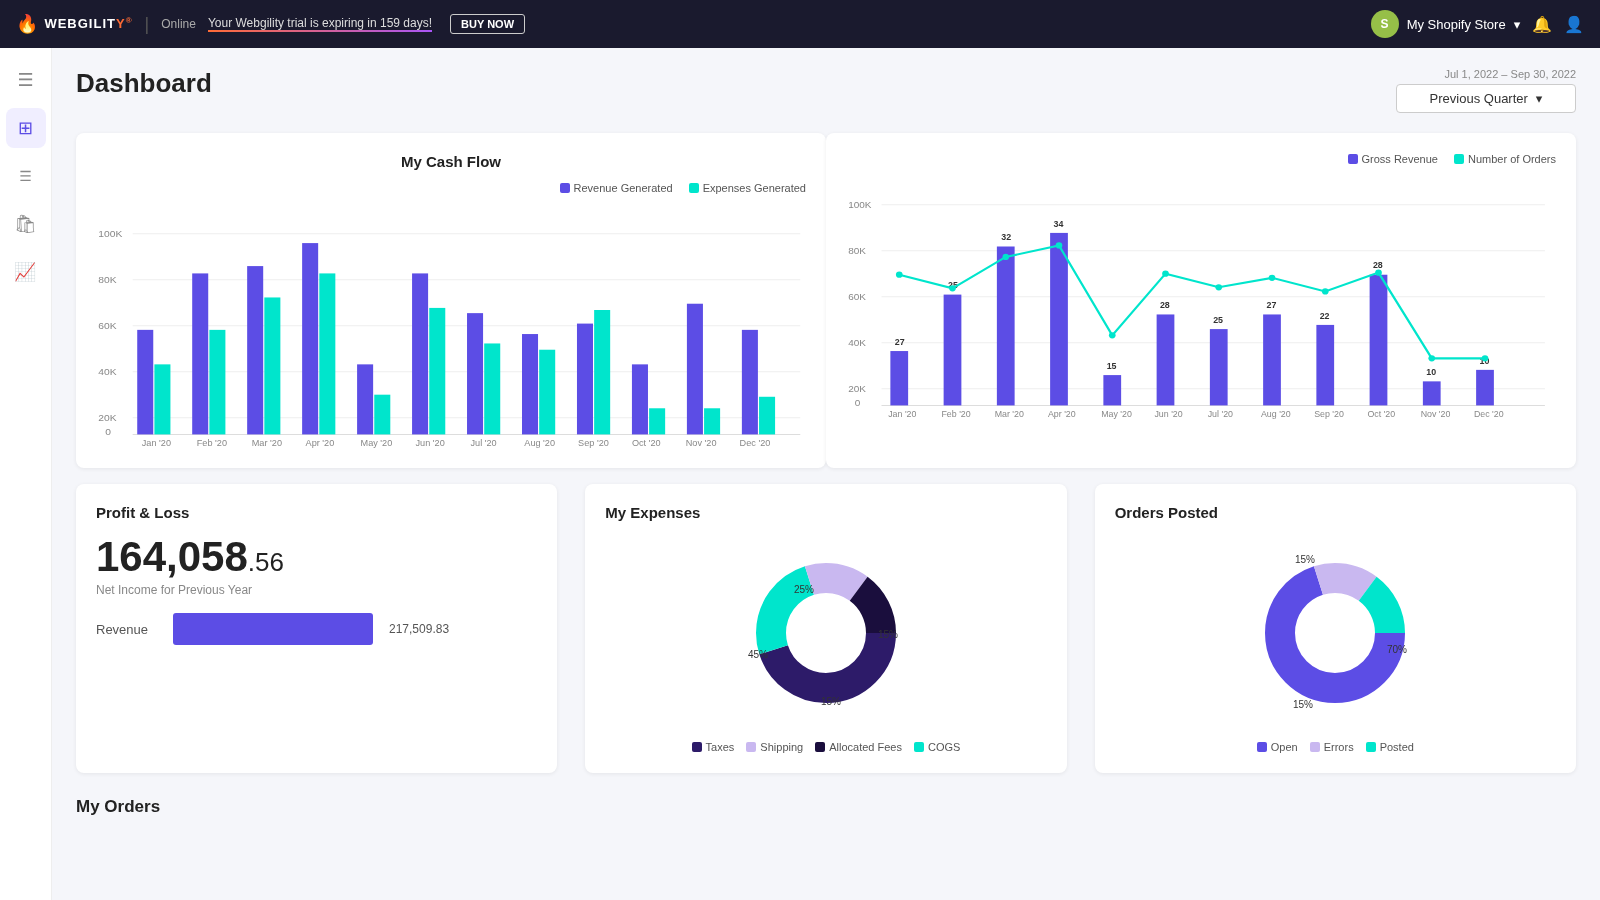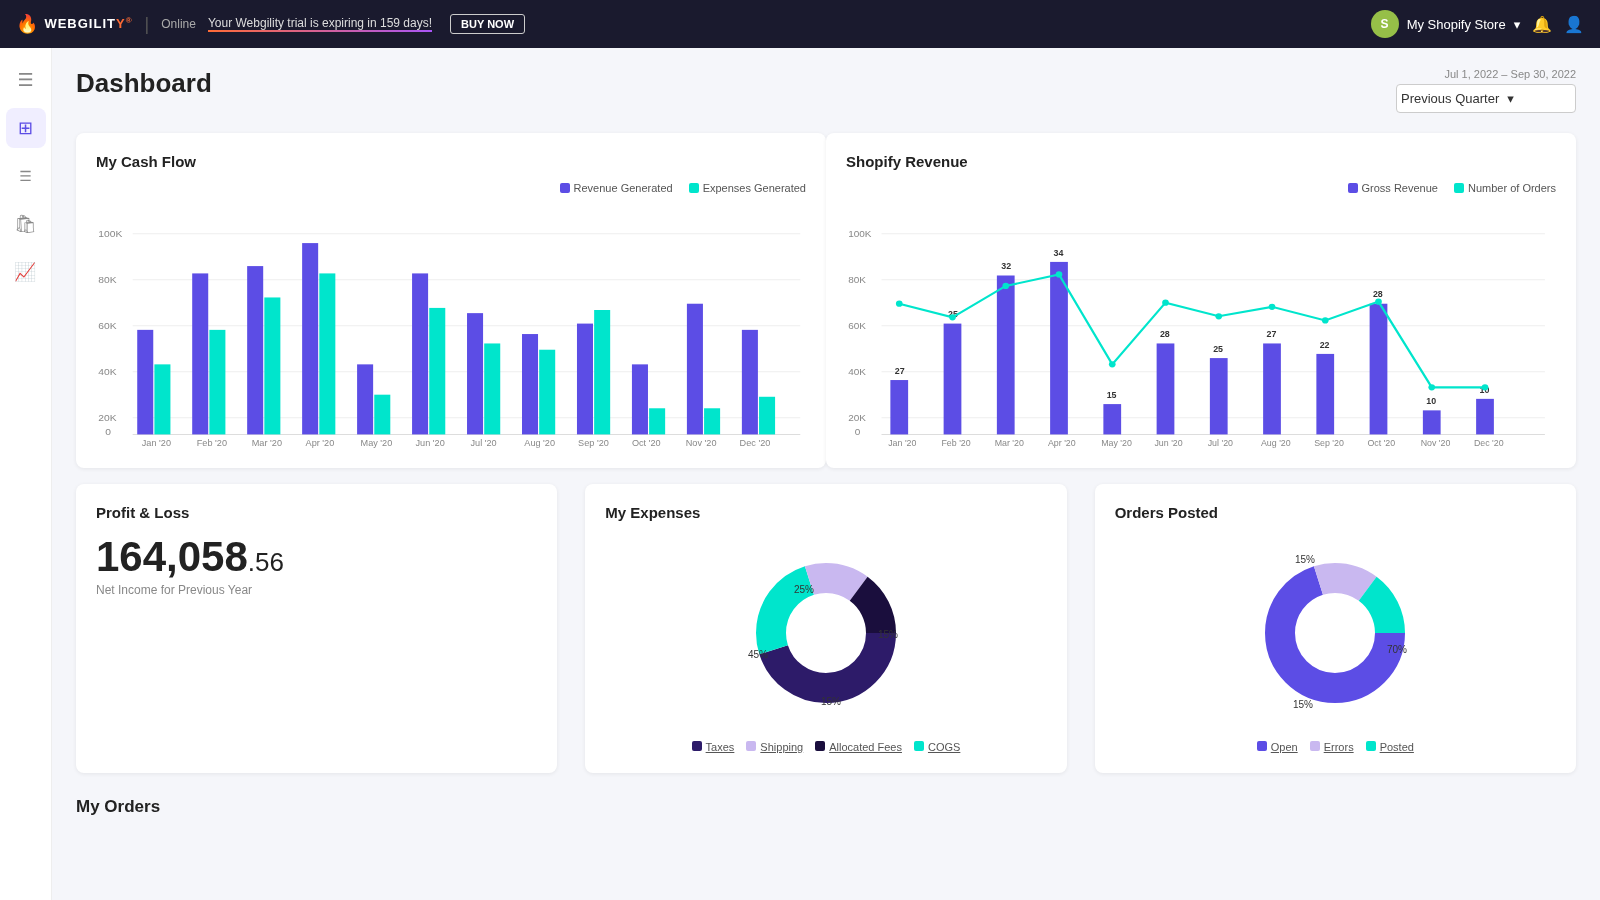--- a/index.html
+++ b/index.html
@@ -98,29 +98,30 @@
     .date-dropdown {
       display: flex; align-items: center; gap: 8px;
       border: 1px solid #ccc;
       border-radius: 4px;
       padding: 6px 4px;
       background: white;
       cursor: pointer;
       font-size: 13px;
       color: #333;
       min-width: 180px;
-      justify-content: flex-start;
+      justify-content: center;
     }
 
     
     .top-row {
       display: grid;
       grid-template-columns: 1fr 1fr;
       gap: 0;
       margin-bottom: 16px;
+      text-align: center;
     }
     .bottom-row {
       display: grid;
       grid-template-columns: 1fr 1fr 1fr;
       gap: 28px;
       margin-bottom: 24px;
     }
     .card {
       background: white;
       border-radius: 8px;
@@ -154,21 +155,21 @@
     .pnl-cents { font-size: 26px; font-weight: 400; }
     .pnl-subtitle { font-size: 12px; color: #888; margin-bottom: 16px; margin-top: 2px; }
     .bar-row { display: flex; align-items: center; gap: 12px; margin-bottom: 12px; }
     .bar-label { font-size: 13px; color: #555; width: 65px; }
     .bar-fill { height: 32px; border-radius: 3px; }
     .bar-value { font-size: 12px; color: #555; margin-left: 4px; white-space: nowrap; }
 
     
     .donut-wrapper { display: flex; flex-direction: column; align-items: center; }
     .donut-legend { display: flex; gap: 12px; flex-wrap: wrap; justify-content: center; margin-top: 8px; font-size: 11px; color: #555; }
-    .donut-legend-item { display: flex; gap: 4px; text-decoration: underline; }
+    .donut-legend-item { display: flex; align-items: center; gap: 4px; }
     .donut-legend-dot { width: 10px; height: 10px; border-radius: 2px; }
 
     
     .orders-section { margin-top: 8px; }
     .orders-title { font-size: 17px; font-weight: 600; color: #222; }
   </style>
 </head>
 <body>
 
 <nav class="topnav">
@@ -301,21 +302,20 @@
           <text x="374" y="218" font-size="8" fill="#888">Aug '20</text>
           <text x="421" y="218" font-size="8" fill="#888">Sep '20</text>
           <text x="468" y="218" font-size="8" fill="#888">Oct '20</text>
           <text x="515" y="218" font-size="8" fill="#888">Nov '20</text>
           <text x="562" y="218" font-size="8" fill="#888">Dec '20</text>
         </svg>
       </div>
     </div>
 
     <div class="card">
-      <div class="card-title">Shopify Revenue</div>
       <div class="legend">
         <div class="legend-item">
           <div class="legend-dot" style="background:#5c4de5"></div>
           <span>Gross Revenue</span>
         </div>
         <div class="legend-item">
           <div class="legend-dot" style="background:#00e5cc"></div>
           <span>Number of Orders</span>
         </div>
       </div>
@@ -406,20 +406,25 @@
   </div>
 
   <div class="bottom-row">
 
     <div class="card">
       <div class="card-title">Profit &amp; Loss</div>
       <div class="pnl-amount">
         <span>164,058</span><span class="pnl-cents">.56</span>
       </div>
       <div class="pnl-subtitle">Net Income for Previous Year</div>
+      <div class="bar-row">
+        <span class="bar-label">Revenue</span>
+        <div class="bar-fill" style="background:#5c4de5; width:200px;"></div>
+        <span class="bar-value">217,509.83</span>
+      </div>
     </div>
 
     <div class="card">
       <div class="card-title">My Expenses</div>
       <div class="donut-wrapper">
         <svg width="200" height="200" viewBox="0 0 200 200">
 
           <circle cx="100" cy="100" r="55" fill="none" stroke="#2d1b69" stroke-width="30" stroke-dasharray="155.5 345.6" stroke-dashoffset="0"></circle>
           <circle cx="100" cy="100" r="55" fill="none" stroke="#00e5cc" stroke-width="30" stroke-dasharray="86.4 345.6" stroke-dashoffset="-155.5"></circle>
           <circle cx="100" cy="100" r="55" fill="none" stroke="#c9b8f0" stroke-width="30" stroke-dasharray="51.84 345.6" stroke-dashoffset="-241.9"></circle>

